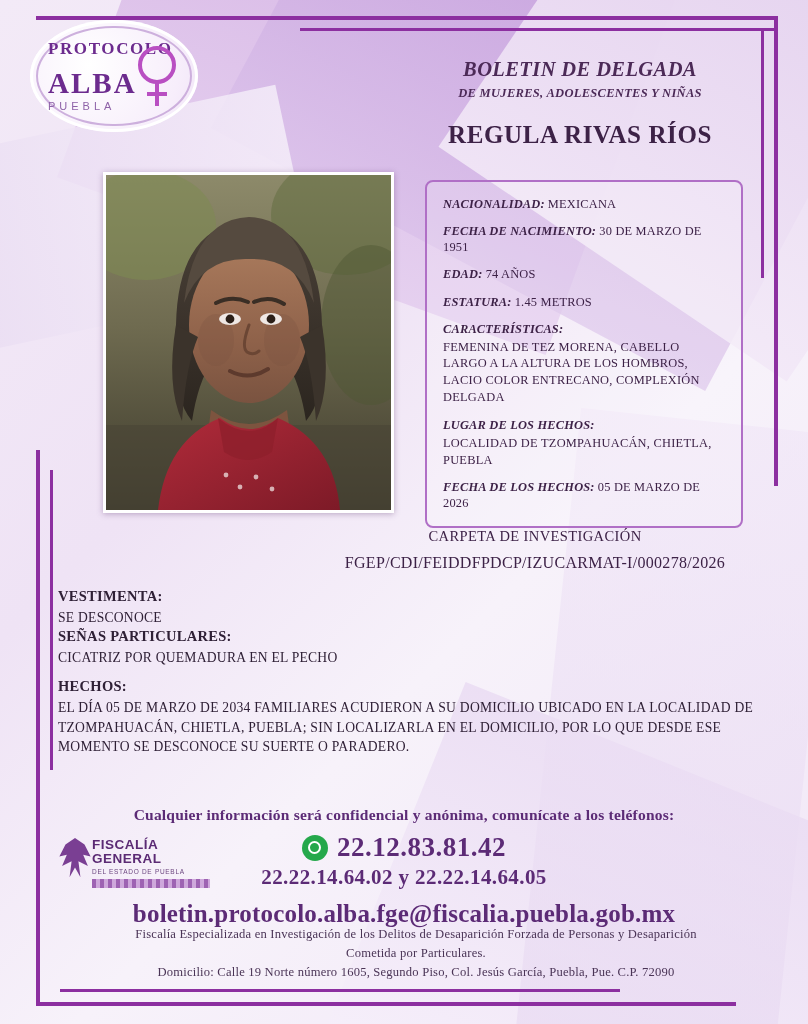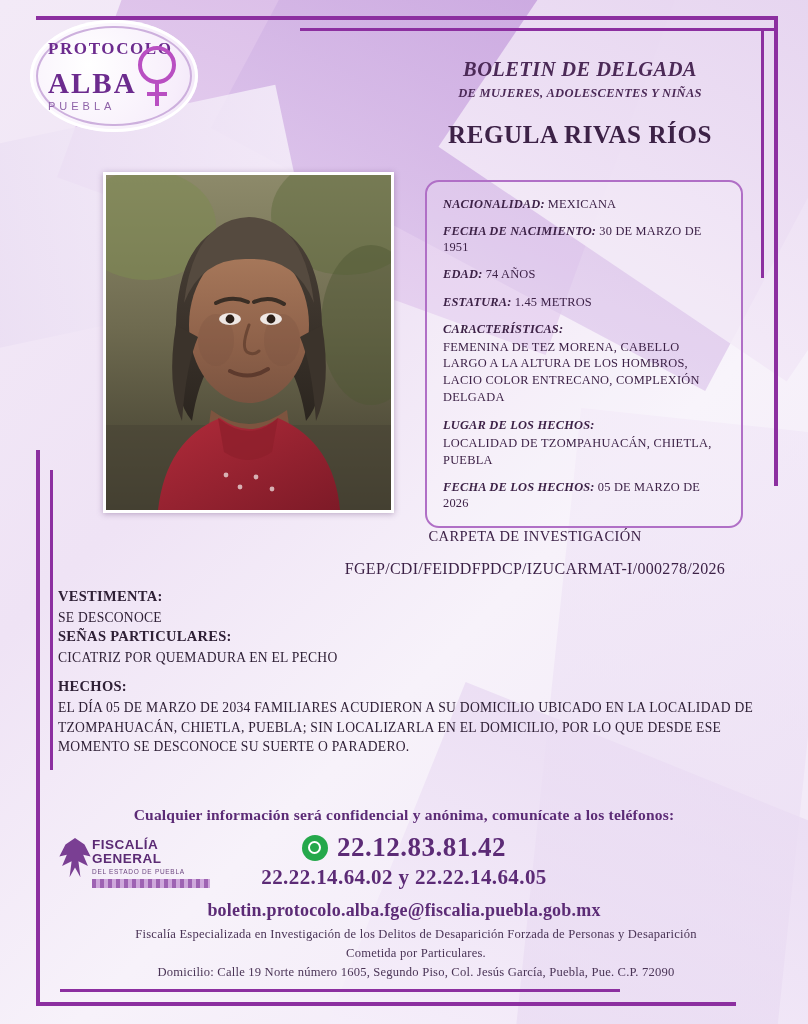--- a/index.html
+++ b/index.html
@@ -196,21 +196,21 @@
   .photo svg { display: block; width: 100%; height: 100%; }
 
   
   .details {
     position: absolute;
     top: 180px; left: 425px;
     width: 318px;
     padding: 14px 16px 14px 16px;
     box-sizing: border-box;
     border: 2px solid #b06fc6;
-    border-radius: 14px;
+    border-radius: 8px;
     background: rgba(255,255,255,0.18);
   }
   .row { margin-bottom: 11px; font-size: 12.4px; line-height: 1.3; }
   .row:last-child { margin-bottom: 0; }
   .lbl {
     font-family: "Liberation Serif", serif;
     font-style: italic;
     font-weight: bold;
     color: #3d2247;
     letter-spacing: .2px;
@@ -240,21 +240,21 @@
     font-family: "Liberation Serif", serif;
     font-size: 14.5px;
     letter-spacing: .4px;
     color: #3d2247;
   }
   .carpeta .c-value {
     font-family: "Liberation Serif", serif;
     font-size: 16px;
     letter-spacing: .3px;
     color: #3d2247;
-    margin-top: 15px;
+    margin-top: 9px;
   }
 
   
   .section {
     position: absolute;
     left: 58px;
     width: 700px;
   }
   .sec-title {
     font-family: "Liberation Serif", serif;
@@ -320,21 +320,21 @@
     font-family: "Liberation Serif", serif;
     font-weight: bold;
     font-size: 21px;
     color: #5c2b76;
     letter-spacing: .4px;
     margin-top: 2px;
   }
   .email {
     font-family: "Liberation Serif", serif;
     font-weight: bold;
-    font-size: 18px;
+    font-size: 25px;
     color: #5c2b76;
     letter-spacing: .2px;
     margin-top: 10px;
   }
 
   
   .fiscalia {
     position: absolute;
     top: 838px; left: 58px;
     width: 175px;

